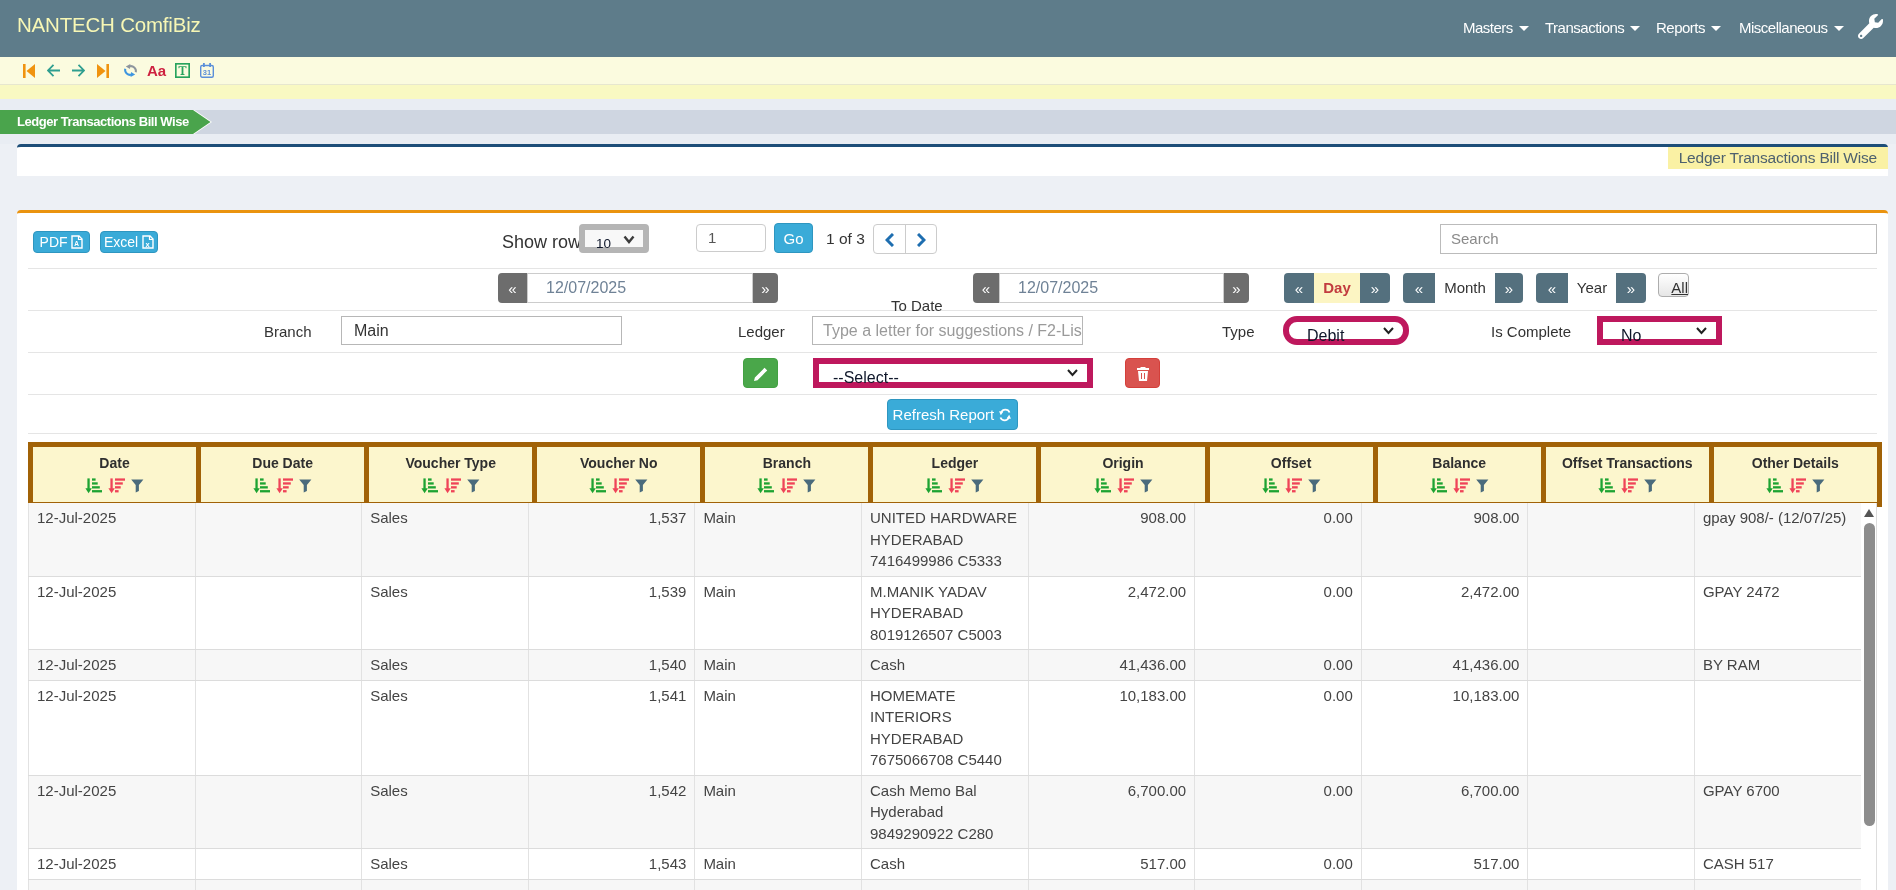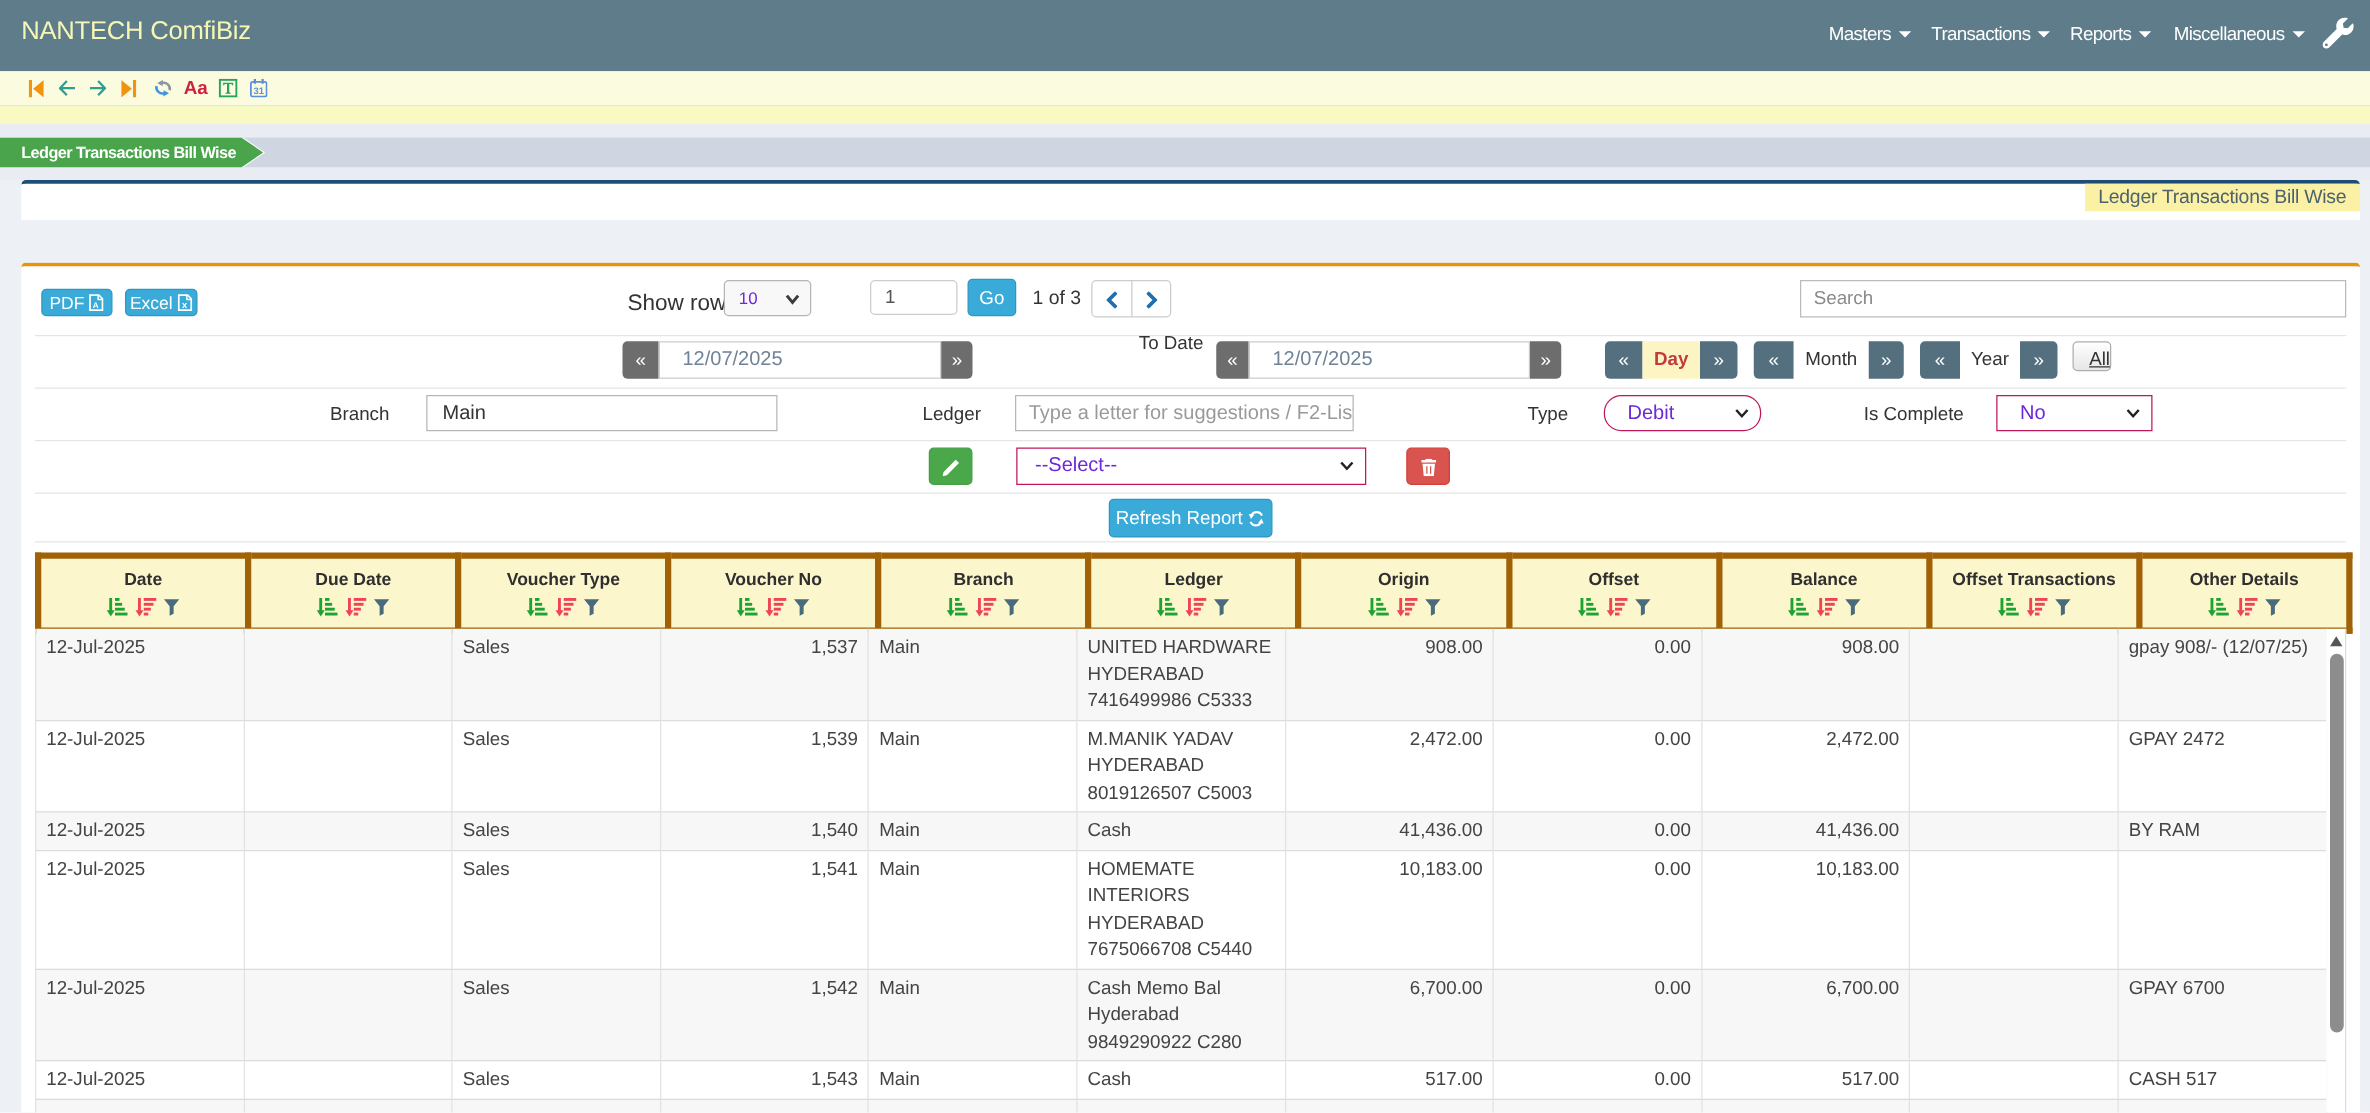--- a/index.html
+++ b/index.html
@@ -28,21 +28,21 @@
 #yellowtitle { right:0; top:0; height:22px; line-height:22px; background:#faf1a4; color:#4e616e; font-size:15.5px; letter-spacing:-0.2px; padding:0 11px; }
 
 
 #card2 { left:17px; top:210px; width:1871px; height:680px; background:#fff; border-top:3px solid #ea930f; border-radius:4px 4px 0 0; }
 
 
 .btn-blue { background:#3aabd8; color:#fff; border:1px solid #2e96c0; border-radius:4px; display:flex; align-items:center; justify-content:center; }
 .lbl { font-size:15px; color:#333; }
 .inp { background:#fff; border:1px solid #b7b7b7; }
 .hline { left:28px; width:1849px; height:1px; background:#e5e5e5; }
-.selbox { border:1px solid #be185d; background:#fff; position:absolute; font-size:16px; color:#6d28d9; }
+.selbox { border:6px solid #be185d; background:#fff; position:absolute; font-size:16px; color:#0f172a; }
 .selbox .chev { position:absolute; right:9px; top:50%; transform:translateY(-50%); line-height:0; height:8px; }
 
 
 .dg-btn { background:#6d6d6d; color:#fff; display:flex; align-items:center; justify-content:center; font-size:15px; }
 .sg-btn { background:#54707e; color:#fff; display:flex; align-items:center; justify-content:center; font-size:15px; }
 
 
 #thead-tbl { left:28px; top:442px; width:1849px; border-collapse:collapse; table-layout:fixed; }
 #thead-tbl th { width:168.09px; border:5px solid #a16207; background:#fcf6cd; height:60px; vertical-align:top; text-align:center; padding-top:8px; font-size:14px; color:#2f2f2f; font-weight:bold; }
 .icons { margin-top:7px; display:flex; justify-content:center; align-items:center; gap:5px; }
@@ -158,21 +158,21 @@
   <div class="abs hline" style="top:268px;"></div>
   <div class="abs hline" style="top:310px;"></div>
   <div class="abs hline" style="top:352px;"></div>
   <div class="abs hline" style="top:394px;"></div>
   <div class="abs hline" style="top:433px;"></div>
 
   <div class="abs lbl" style="left:404px; top:281px;margin-top:48px;">From Date</div>
   <div class="abs dg-btn" style="left:498px; top:273px; width:29px; height:30px; border-radius:4px 0 0 4px;">«</div>
   <div class="abs inp" style="left:527px; top:273px; width:226px; height:30px; font-size:16px; line-height:28px; padding-left:18px; color:#6f8296; border-color:#ccc;">12/07/2025</div>
   <div class="abs dg-btn" style="left:753px; top:273px; width:25px; height:30px; border-radius:0 4px 4px 0;">»</div>
-  <div class="abs lbl" style="left:891px; top:266px;margin-left:20px;">To Date</div>
+  <div class="abs lbl" style="left:891px; top:297px;">To Date</div>
   <div class="abs dg-btn" style="left:973px; top:273px; width:26px; height:30px; border-radius:4px 0 0 4px;">«</div>
   <div class="abs inp" style="left:999px; top:273px; width:225px; height:30px; font-size:16px; line-height:28px; padding-left:18px; color:#6f8296; border-color:#ccc;">12/07/2025</div>
   <div class="abs dg-btn" style="left:1224px; top:273px; width:25px; height:30px; border-radius:0 4px 4px 0;">»</div>
   <div class="abs sg-btn" style="left:1284px; top:273px; width:30px; height:30px; border-radius:4px 0 0 4px;">«</div>
   <div class="abs" style="left:1314px; top:273px; width:46px; height:30px; background:#fcf5c3; color:#c23b3f; font-weight:bold; font-size:15px; text-align:center; line-height:30px;">Day</div>
   <div class="abs sg-btn" style="left:1360px; top:273px; width:30px; height:30px; border-radius:0 4px 4px 0;">»</div>
   <div class="abs sg-btn" style="left:1403px; top:273px; width:32px; height:30px; border-radius:4px 0 0 4px;">«</div>
   <div class="abs" style="left:1435px; top:273px; width:60px; height:30px; background:#fff; color:#333; font-size:15px; text-align:center; line-height:30px;">Month</div>
   <div class="abs sg-btn" style="left:1495px; top:273px; width:28px; height:30px; border-radius:0 4px 4px 0;">»</div>
   <div class="abs sg-btn" style="left:1536px; top:273px; width:32px; height:30px; border-radius:4px 0 0 4px;">«</div>

